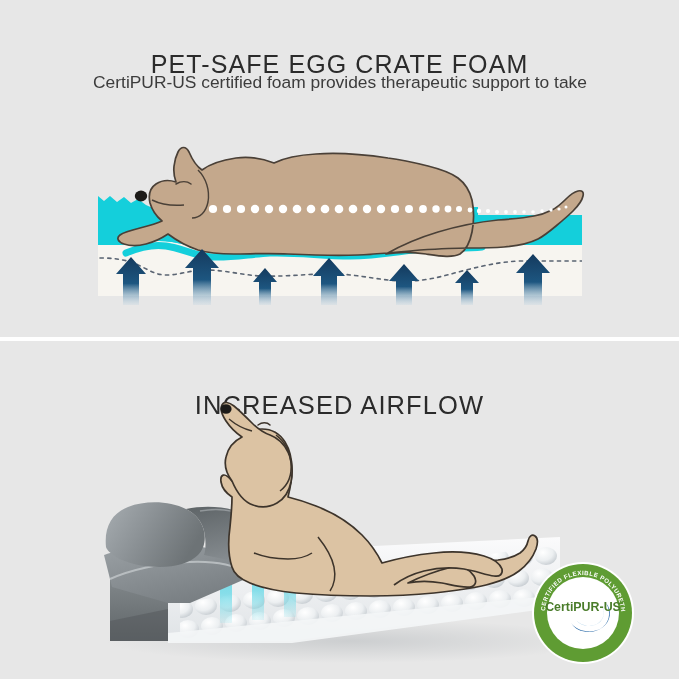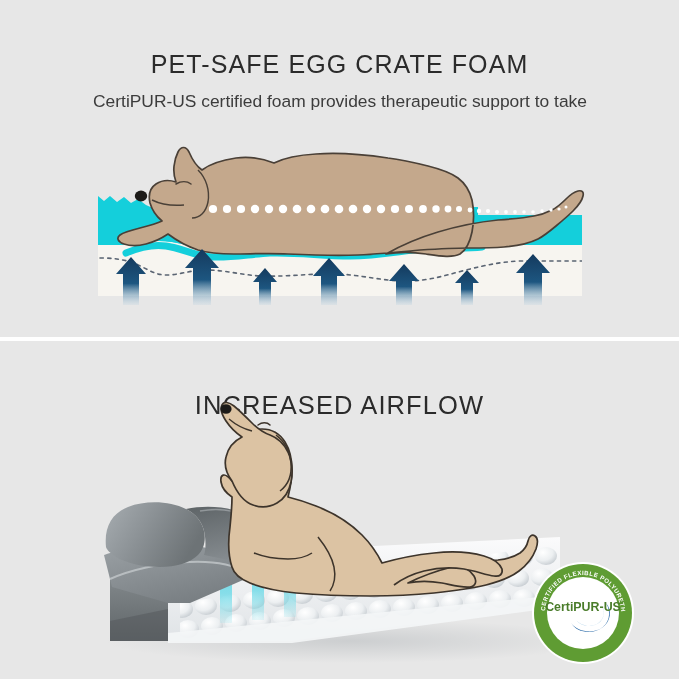--- a/index.html
+++ b/index.html
@@ -46,21 +46,21 @@
     letter-spacing: 1.1px;
     font-weight: 400;
     white-space: nowrap;
   }
   #heading-top    { top: 33px; }
   #heading-bottom { top: 370px; font-size: 25.5px; }
 
   #subtitle {
     position: absolute;
     left: 22px;
-    top: 72px;
+    top: 53px;
     width: 636px;
     text-align: center;
     color: #3c3c3c;
     font-size: 17.4px;
     line-height: 25px;
     font-weight: 400;
   }
   #subtitle .line { display: block; }
 
   

